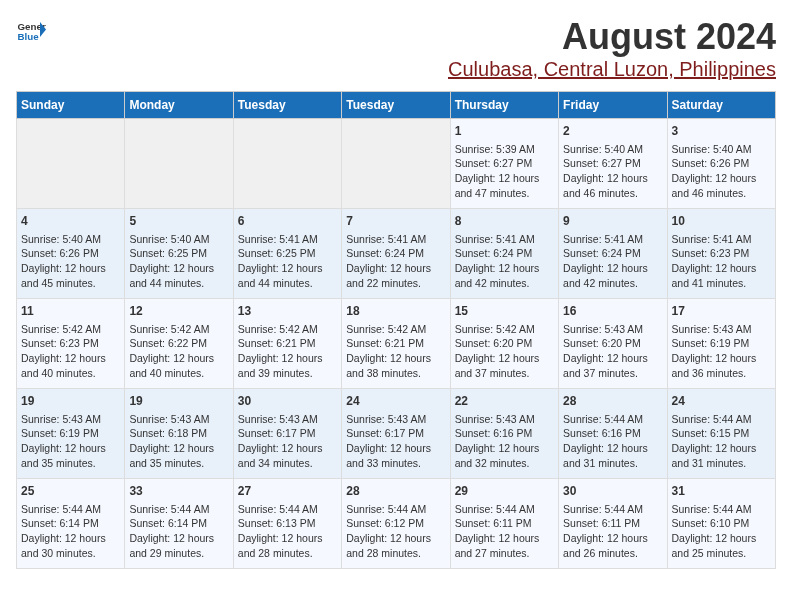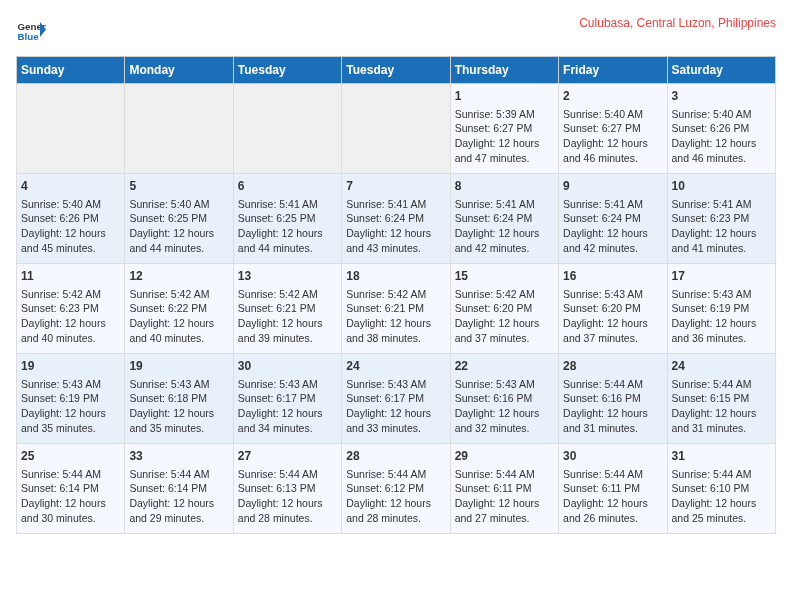--- a/index.html
+++ b/index.html
@@ -27,22 +27,23 @@
     }
     .title-section {
       text-align: right;
     }
     .main-title {
       font-size: 36px;
       font-weight: bold;
       color: #333;
     }
     .subtitle {
-      font-size: 12px;
-      color: #ef4444;
+      font-size: 20px;
+      color: #7f1d1d;
+      text-decoration: underline;
     }
     table {
       width: 100%;
       border-collapse: collapse;
       font-size: 11px;
     }
     thead tr {
       background-color: #1a6fb8;
       color: #fff;
       border-radius: 10px;
@@ -88,20 +89,21 @@
 
 <div class="header-section">
   <div class="logo">
     <svg class="logo-icon" viewBox="0 0 40 40">
       <text x="2" y="18" font-size="13" font-weight="bold" fill="#333" font-family="Arial">General</text>
       <text x="2" y="32" font-size="13" font-weight="bold" fill="#1a6fb8" font-family="Arial">Blue</text>
       <polygon points="32,8 40,18 32,28" fill="#1a6fb8"></polygon>
     </svg>
   </div>
   <div class="title-section">
+    <div class="main-title">August 2024</div>
     <div class="subtitle">Culubasa, Central Luzon, Philippines</div>
   </div>
 </div>
 
 <table>
   <thead>
     <tr>
     <th>Sunday</th>
         <th>Monday</th>
         <th>Tuesday</th>
@@ -159,21 +161,21 @@
           <div>Sunrise: 5:41 AM</div>
           <div>Sunset: 6:25 PM</div>
           <div>Daylight: 12 hours</div>
           <div>and 44 minutes.</div>
         </td>
         <td>
           <span class="day-number">7</span>
           <div>Sunrise: 5:41 AM</div>
           <div>Sunset: 6:24 PM</div>
           <div>Daylight: 12 hours</div>
-          <div>and 43 minutes.</div>
+          <div>and 22 minutes.</div>
         </td>
         <td>
           <span class="day-number">8</span>
           <div>Sunrise: 5:41 AM</div>
           <div>Sunset: 6:24 PM</div>
           <div>Daylight: 12 hours</div>
           <div>and 42 minutes.</div>
         </td>
         <td>
           <span class="day-number">9</span>

